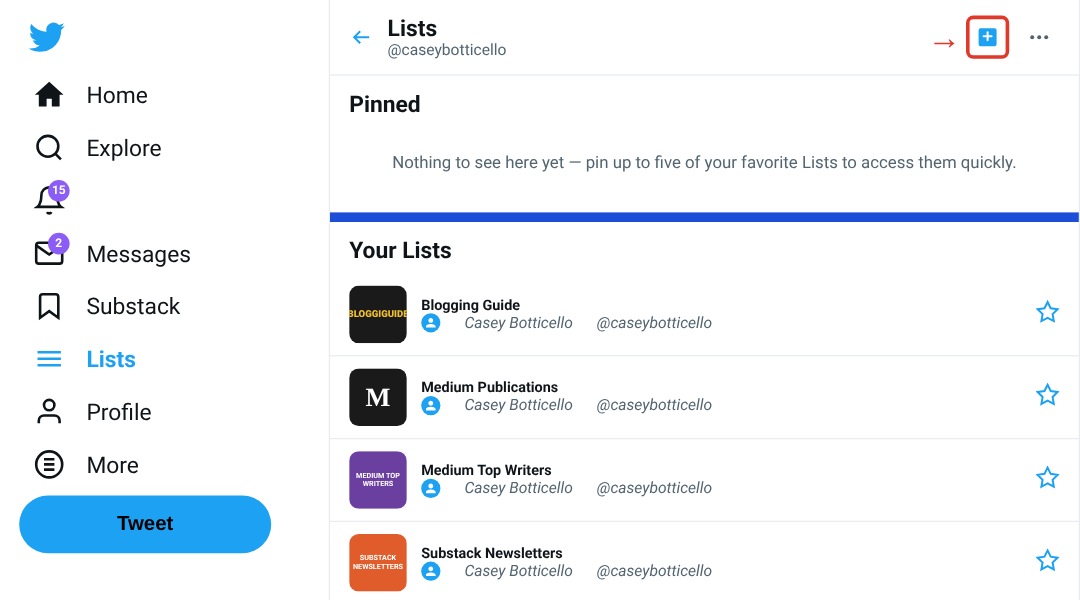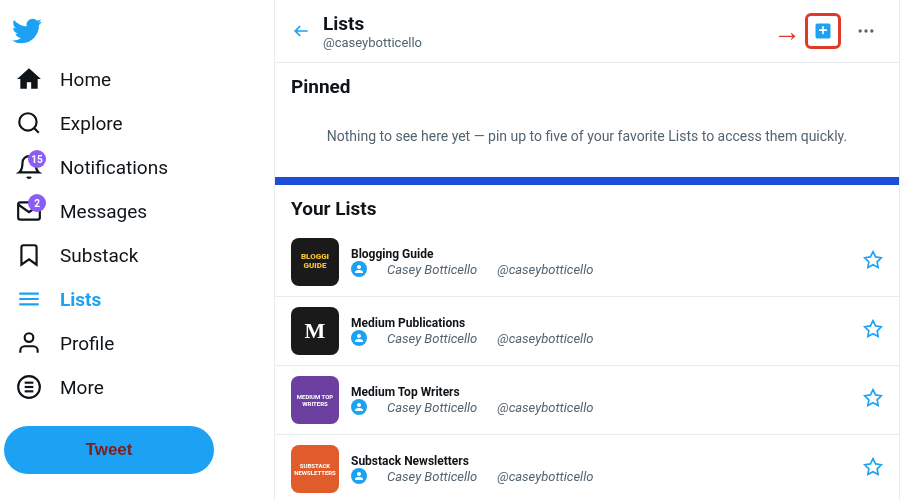--- a/index.html
+++ b/index.html
@@ -10,21 +10,21 @@
       height: 500px;
       overflow: hidden;
       display: flex;
     }
 
     
     .sidebar {
       width: 275px;
       min-width: 275px;
       height: 500px;
-      padding: 8px 4px;
+      padding: 8px 16px;
       display: flex;
       flex-direction: column;
       border-right: 1px solid #e6ecf0;
       position: relative;
     }
 
     .twitter-logo {
       width: 46px;
       height: 46px;
       display: flex;
@@ -76,29 +76,29 @@
       font-weight: bold;
       width: 18px;
       height: 18px;
       display: flex;
       align-items: center;
       justify-content: center;
     }
 
     .tweet-btn {
       background: #1da1f2;
-      color: #7f1d1d;
+      color: #000000;
       border: none;
       border-radius: 30px;
       padding: 14px 20px;
       font-size: 17px;
       font-weight: 700;
       cursor: pointer;
       width: 210px;
-      margin-top: 16px;
+      margin-top: 3px;
       text-align: center;
     }
 
     
     .main {
       flex: 1;
       height: 500px;
       overflow-y: auto;
       border-right: 1px solid #e6ecf0;
     }
@@ -297,21 +297,20 @@
         <span class="nav-label">Explore</span>
       </div>
       <div class="nav-item">
         <span class="nav-icon">
           <svg viewBox="0 0 24 24" width="26" height="26" fill="none" stroke="currentColor" stroke-width="2">
             <path d="M18 8A6 6 0 006 8c0 7-3 9-3 9h18s-3-2-3-9"></path>
             <path d="M13.73 21a2 2 0 01-3.46 0"></path>
           </svg>
           <span class="badge">15</span>
         </span>
-        <span class="nav-label">Notifications</span>
       </div>
       <div class="nav-item">
         <span class="nav-icon">
           <svg viewBox="0 0 24 24" width="26" height="26" fill="none" stroke="currentColor" stroke-width="2">
             <path d="M4 4h16c1.1 0 2 .9 2 2v12c0 1.1-.9 2-2 2H4c-1.1 0-2-.9-2-2V6c0-1.1.9-2 2-2z"></path>
             <polyline points="22,6 12,13 2,6"></polyline>
           </svg>
           <span class="badge">2</span>
         </span>
         <span class="nav-label">Messages</span>
@@ -393,21 +392,21 @@
   <div class="section">
     <div class="section-title">Pinned</div>
     <div class="pinned-empty">Nothing to see here yet — pin up to five of your favorite Lists to access them quickly.</div>
   </div>
 
   <div class="your-lists-section">
     <div class="section-title">Your Lists</div>
     <div id="lists-container">
         <div class="list-item">
           <div class="list-avatar">
-            <div style="font-size:7px;line-height:1.1;text-align:center;padding:2px;background:#1a1a1a;width:100%;height:100%;display:flex;align-items:center;justify-content:center;flex-direction:column;">
+            <div style="font-size:7px;line-height:1.1;text-align:center;padding:2px;background:#1a1a1a;width:100%;height:100%;display:flex;align-items:center;justify-content:center;flex-direction:row;">
               <span style="color:#f0c030;font-weight:900;font-size:8px;">BLOGGI</span>
               <span style="color:#f0c030;font-weight:900;font-size:8px;">GUIDE</span>
             </div>
           </div>
           <div class="list-info">
             <div class="list-name">Blogging Guide</div>
             <div class="list-owner">
     <div style="width:16px;height:16px;border-radius:50%;background:#1da1f2;display:inline-flex;align-items:center;justify-content:center;">
       <svg viewBox="0 0 24 24" width="10" height="10" fill="white">
                   <path d="M12 12c2.7 0 4.8-2.1 4.8-4.8S14.7 2.4 12 2.4 7.2 4.5 7.2 7.2 9.3 12 12 12zm0 2.4c-3.2 0-9.6 1.6-9.6 4.8v2.4h19.2v-2.4c0-3.2-6.4-4.8-9.6-4.8z"></path>

